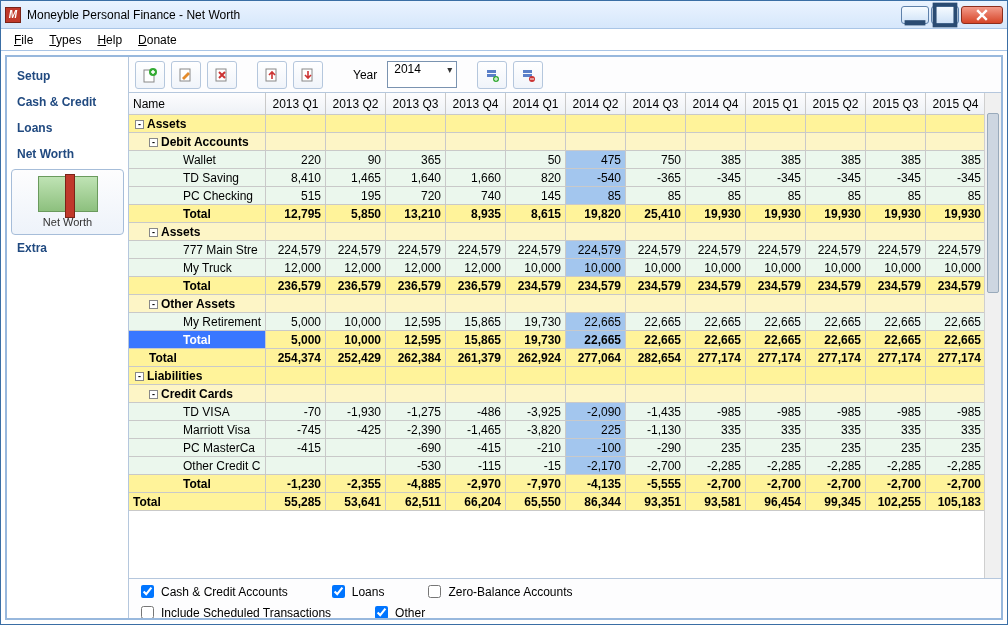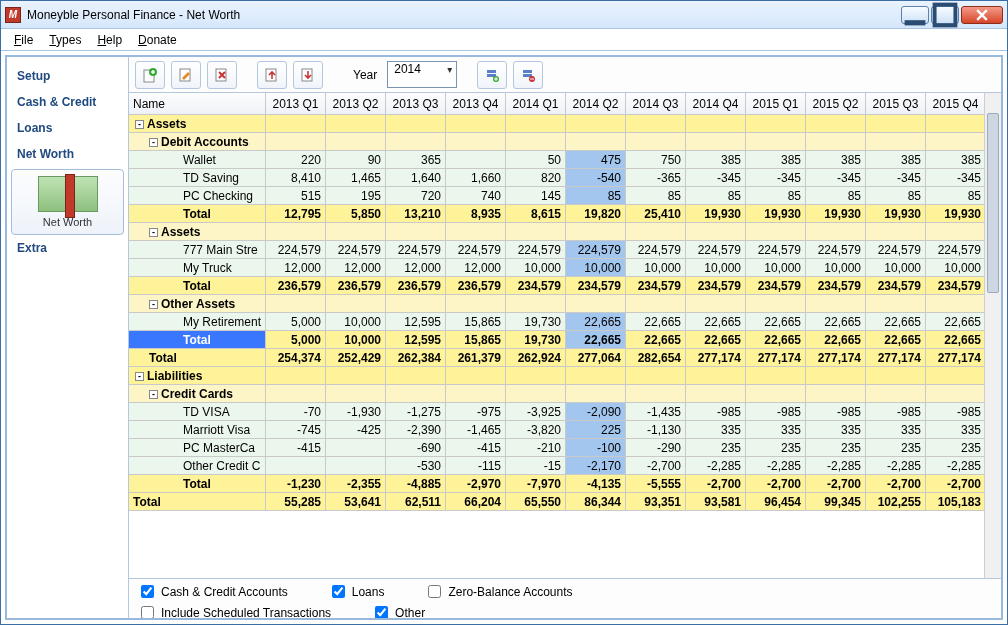--- a/index.html
+++ b/index.html
@@ -600,21 +600,21 @@
                 <td class="val-col"></td>
                 <td class="val-col"></td>
                 <td class="val-col"></td>
                 <td class="val-col"></td>
               </tr>
               <tr class="row-data">
                 <td class="name-col indent4">TD VISA</td>
                 <td class="val-col">-70</td>
                 <td class="val-col">-1,930</td>
                 <td class="val-col">-1,275</td>
-                <td class="val-col">-975</td>
+                <td class="val-col">-486</td>
                 <td class="val-col">-3,925</td>
                 <td class="val-col hl">-2,090</td>
                 <td class="val-col">-1,435</td>
                 <td class="val-col">-985</td>
                 <td class="val-col">-985</td>
                 <td class="val-col">-985</td>
                 <td class="val-col">-985</td>
                 <td class="val-col">-985</td>
               </tr>
               <tr class="row-data">

